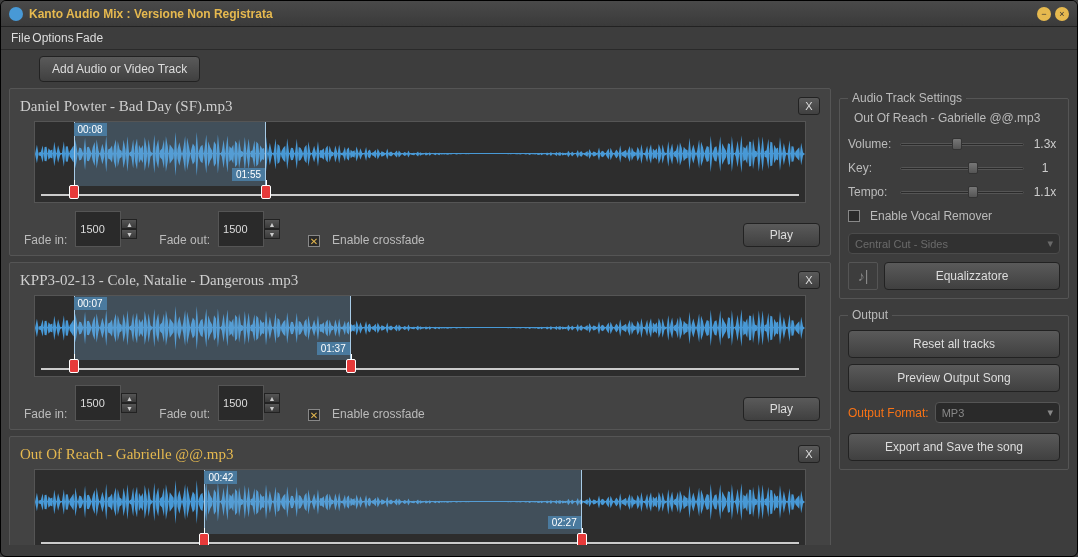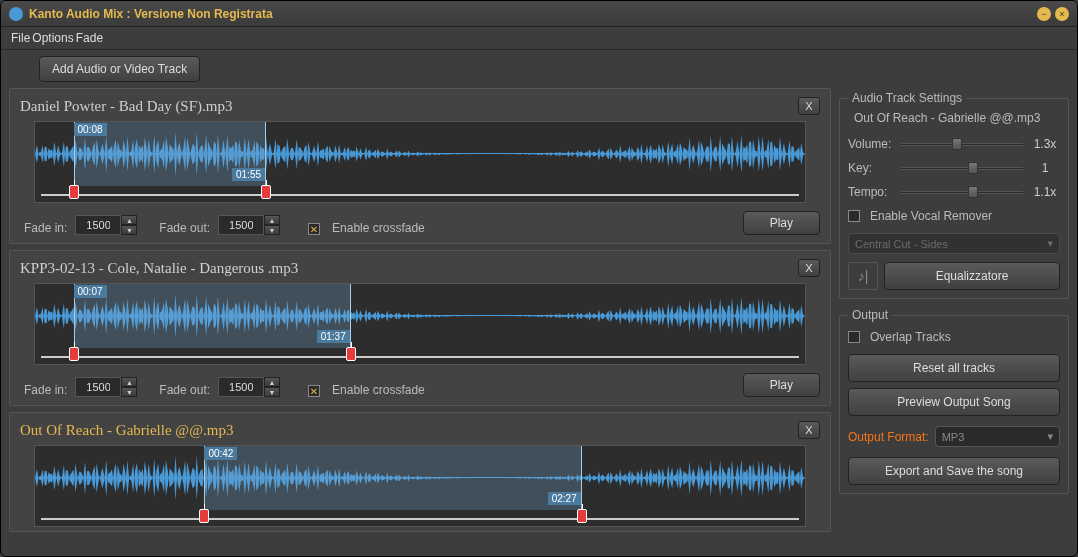--- a/index.html
+++ b/index.html
@@ -23,21 +23,21 @@
 .wave-wrap { background: #2d2d2d; border: 1px solid #555; height: 82px; margin: 0 20px; position: relative; overflow: hidden; }
 .wave-svg { width: 100%; height: 64px; position:absolute; top:0; left:0; }
 .wave-mid { position:absolute; left:6px; right:6px; top:31px; height:1px; background:#4899d6; }
 .wave-base { position:absolute; left:6px; right:6px; bottom:6px; height:2px; background:#ccc; }
 .sel-region { position:absolute; top:0; height:64px; background:rgba(120,170,210,0.28); border-left:1px solid #a8cbe6; border-right:1px solid #a8cbe6; }
 .sel-label { position:absolute; top:1px; background:#4a7a9e; color:#fff; font-size:10px; padding:1px 4px; }
 .handle { position:absolute; bottom:3px; width:10px; height:14px; background:#e73a3a; border:1px solid #fff; border-radius:2px; }
 .handle::before { content:""; position:absolute; left:4px; top:-6px; width:1px; height:6px; background:#fff; }
 .track-foot { display:flex; align-items:flex-end; gap:8px; padding:8px 6px 4px 10px; color:#bbb; font-size:12px; }
 .spin { display:flex; align-items:center; }
-.spin input { width:46px; height:20px; background:#2a2a2a; border:1px solid #555; color:#ddd; font-size:11px; padding:0 10px; }
+.spin input { width:46px; height:36px; background:#2a2a2a; border:1px solid #555; color:#ddd; font-size:11px; padding:0 4px; }
 .spin-btns { display:flex; flex-direction:column; }
 .spin-btns span { width:16px; height:10px; background:linear-gradient(#555,#3a3a3a); border:1px solid #222; font-size:7px; display:flex; align-items:center; justify-content:center; color:#ccc; cursor:pointer; }
 .chk { width:12px; height:12px; border:1px solid #888; background:#2a2a2a; display:inline-flex; align-items:center; justify-content:center; color:#e6b94f; font-size:10px; margin-right:4px; }
 .play-btn { margin-left:auto; background:linear-gradient(#5a5a5a,#404040); border:1px solid #222; border-radius:4px; color:#ddd; font-size:12px; padding:4px 26px; cursor:pointer; }
 .sidebar { width:230px; display:flex; flex-direction:column; gap:6px; }
 .panel { border:1px solid #555; border-radius:2px; padding:8px; position:relative;margin-top:10px; }
 .panel-title { color:#bbb; font-size:12px; position:absolute; top:-8px; left:8px; background:#3d3d3d; padding:0 4px; }
 .field-row { display:flex; align-items:center; gap:6px; margin:10px 0; color:#bbb; font-size:12px; }
 .field-label { width:46px; }
 .slider { flex:1; height:14px; position:relative; }
@@ -218,24 +218,20 @@
           <span>▾</span>
       </div>
       <div class="eq-row">
         <div class="eq-icon">♪|</div>
         <div class="wide-btn" style="flex:1;margin:0">Equalizzatore</div>
       </div>
     </div>
 
     <div class="panel">
       <span class="panel-title">Output</span>
-      <div class="field-row" style="margin-top:6px">
-        <span class="chk"></span>
-        <span>Overlap Tracks</span>
-      </div>
       <div class="wide-btn">Reset all tracks</div>
       <div class="wide-btn">Preview Output Song</div>
       <div class="field-row">
         <span class="out-label">Output Format:</span>
         <div class="dropdown" style="flex:1">
           <span>MP3</span>
             <span>▾</span>
         </div>
       </div>
       <div class="wide-btn">Export and Save the song</div>

